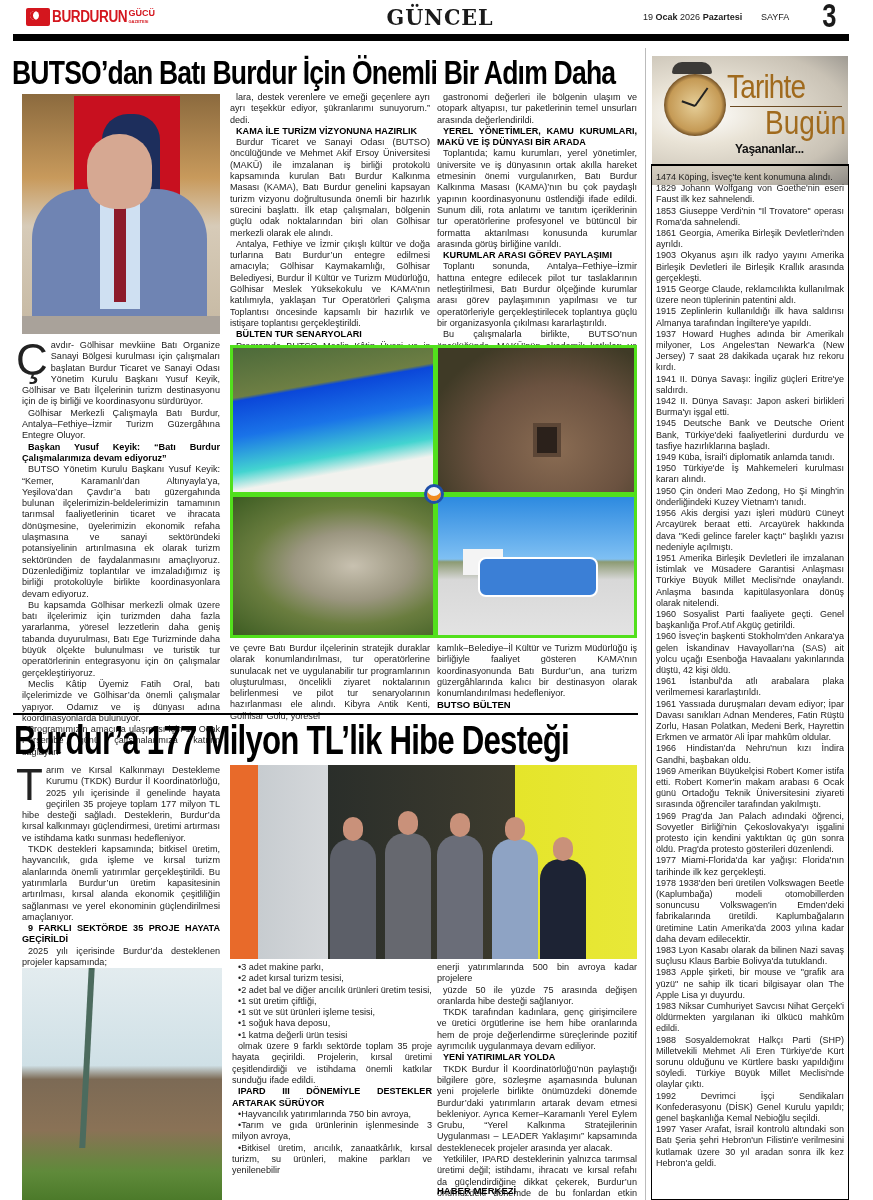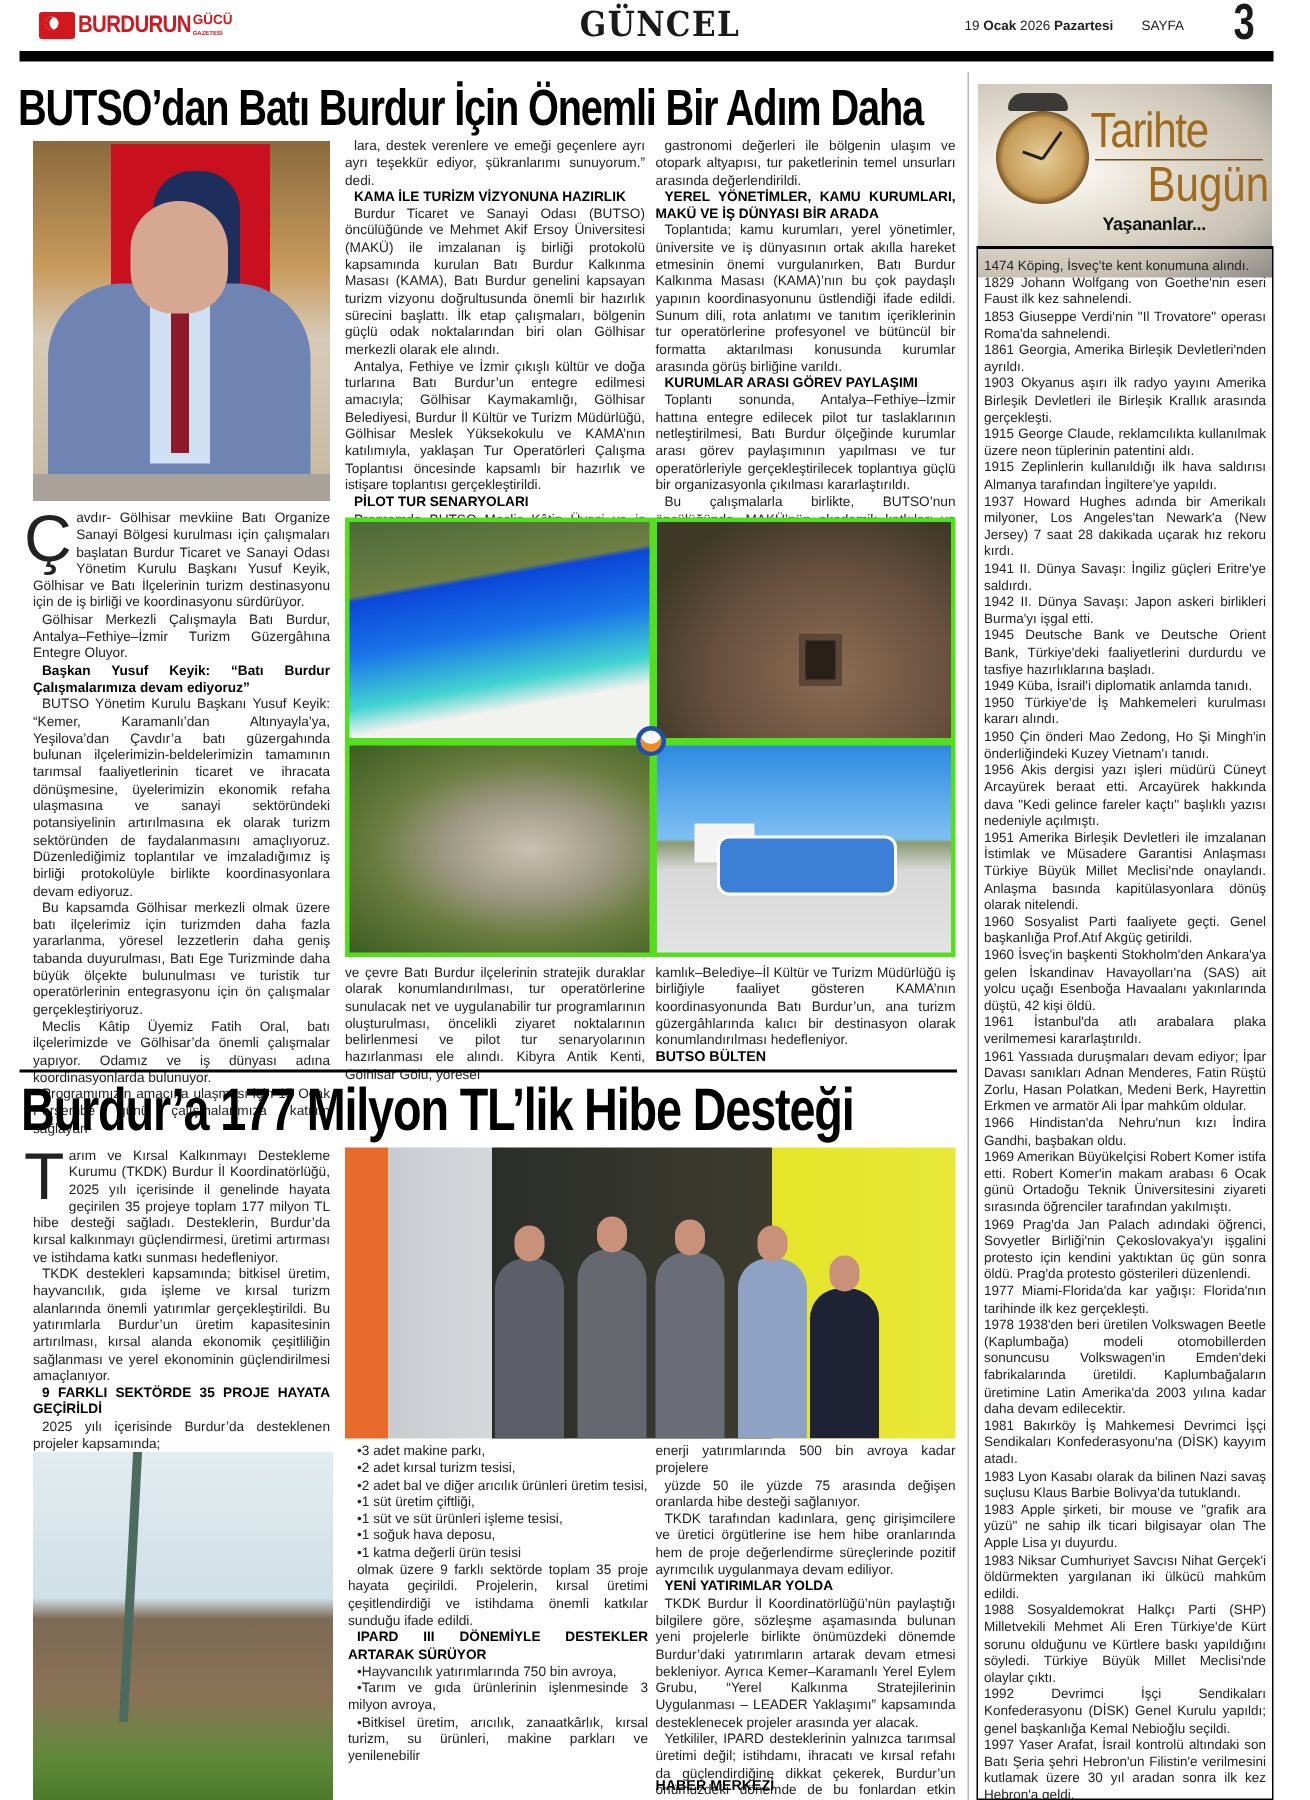--- a/index.html
+++ b/index.html
@@ -110,21 +110,21 @@
     <p class=""><span>BUTSO Yönetim Kurulu Başkanı Yusuf Keyik: “Kemer, Karamanlı’dan Altınyayla’ya, Yeşilova’dan Çavdır’a batı güzergahında bulunan ilçelerimizin-beldelerimizin tamamının tarımsal faaliyetlerinin ticaret ve ihracata dönüşmesine, üyelerimizin ekonomik refaha ulaşmasına ve sanayi sektöründeki potansiyelinin artırılmasına ek olarak turizm sektöründen de faydalanmasını amaçlıyoruz. Düzenlediğimiz toplantılar ve imzaladığımız iş birliği protokolüyle birlikte koordinasyonlara devam ediyoruz.</span></p>
     <p class=""><span>Bu kapsamda Gölhisar merkezli olmak üzere batı ilçelerimiz için turizmden daha fazla yararlanma, yöresel lezzetlerin daha geniş tabanda duyurulması, Batı Ege Turizminde daha büyük ölçekte bulunulması ve turistik tur operatörlerinin entegrasyonu için ön çalışmalar gerçekleştiriyoruz.</span></p>
     <p class=""><span>Meclis Kâtip Üyemiz Fatih Oral, batı ilçelerimizde ve Gölhisar’da önemli çalışmalar yapıyor. Odamız ve iş dünyası adına koordinasyonlarda bulunuyor.</span></p>
     <p class=""><span>Programımızın amacına ulaşması için 15 Ocak Perşembe günü çalışmalarımıza katılım sağlayan-</span></p>
   </div>
 <div class="col" id="a1c2" style="left:230px;top:92px;width:200px;height:250px">
     <p class=""><span>lara, destek verenlere ve emeği geçenlere ayrı ayrı teşekkür ediyor, şükranlarımı sunuyorum.” dedi.</span></p>
     <p class="sub"><span>KAMA İLE TURİZM VİZYONUNA HAZIRLIK</span></p>
     <p class=""><span>Burdur Ticaret ve Sanayi Odası (BUTSO) öncülüğünde ve Mehmet Akif Ersoy Üniversitesi (MAKÜ) ile imzalanan iş birliği protokolü kapsamında kurulan Batı Burdur Kalkınma Masası (KAMA), Batı Burdur genelini kapsayan turizm vizyonu doğrultusunda önemli bir hazırlık sürecini başlattı. İlk etap çalışmaları, bölgenin güçlü odak noktalarından biri olan Gölhisar merkezli olarak ele alındı.</span></p>
     <p class=""><span>Antalya, Fethiye ve İzmir çıkışlı kültür ve doğa turlarına Batı Burdur’un entegre edilmesi amacıyla; Gölhisar Kaymakamlığı, Gölhisar Belediyesi, Burdur İl Kültür ve Turizm Müdürlüğü, Gölhisar Meslek Yüksekokulu ve KAMA’nın katılımıyla, yaklaşan Tur Operatörleri Çalışma Toplantısı öncesinde kapsamlı bir hazırlık ve istişare toplantısı gerçekleştirildi.</span></p>
-    <p class="sub"><span>PİLOT TUR SENARYOLARI</span></p>
+    <p class="sub"><span>BÜLTEN TUR SENARYOLARI</span></p>
     <p class=""><span>Programda BUTSO Meclis Kâtip Üyesi ve iş adamı Fatih Oral da yer alırken, toplantıda; Antalya–Fethiye–İzmir turizm koridorunda Gölhisar’ın</span></p>
   </div>
 <div class="col" id="a1c3" style="left:437px;top:92px;width:200px;height:250px">
     <p class=""><span>gastronomi değerleri ile bölgenin ulaşım ve otopark altyapısı, tur paketlerinin temel unsurları arasında değerlendirildi.</span></p>
     <p class="sub"><span>YEREL YÖNETİMLER, KAMU KURUMLARI, MAKÜ VE İŞ DÜNYASI BİR ARADA</span></p>
     <p class=""><span>Toplantıda; kamu kurumları, yerel yönetimler, üniversite ve iş dünyasının ortak akılla hareket etmesinin önemi vurgulanırken, Batı Burdur Kalkınma Masası (KAMA)’nın bu çok paydaşlı yapının koordinasyonunu üstlendiği ifade edildi. Sunum dili, rota anlatımı ve tanıtım içeriklerinin tur operatörlerine profesyonel ve bütüncül bir formatta aktarılması konusunda kurumlar arasında görüş birliğine varıldı.</span></p>
     <p class="sub"><span>KURUMLAR ARASI GÖREV PAYLAŞIMI</span></p>
     <p class=""><span>Toplantı sonunda, Antalya–Fethiye–İzmir hattına entegre edilecek pilot tur taslaklarının netleştirilmesi, Batı Burdur ölçeğinde kurumlar arası görev paylaşımının yapılması ve tur operatörleriyle gerçekleştirilecek toplantıya güçlü bir organizasyonla çıkılması kararlaştırıldı.</span></p>
     <p class=""><span>Bu çalışmalarla birlikte, BUTSO’nun öncülüğünde, MAKÜ’nün akademik katkıları ve Kayma-</span></p>
   </div>
@@ -222,21 +222,20 @@
       <div class="ev">1951 Amerika Birleşik Devletleri ile imzalanan İstimlak ve Müsadere Garantisi Anlaşması Türkiye Büyük Millet Meclisi'nde onaylandı. Anlaşma basında kapitülasyonlara dönüş olarak nitelendi.</div>
       <div class="ev">1960 Sosyalist Parti faaliyete geçti. Genel başkanlığa Prof.Atıf Akgüç getirildi.</div>
       <div class="ev">1960 İsveç'in başkenti Stokholm'den Ankara'ya gelen İskandinav Havayolları'na (SAS) ait yolcu uçağı Esenboğa Havaalanı yakınlarında düştü, 42 kişi öldü.</div>
       <div class="ev">1961 İstanbul'da atlı arabalara plaka verilmemesi kararlaştırıldı.</div>
       <div class="ev">1961 Yassıada duruşmaları devam ediyor; İpar Davası sanıkları Adnan Menderes, Fatin Rüştü Zorlu, Hasan Polatkan, Medeni Berk, Hayrettin Erkmen ve armatör Ali İpar mahkûm oldular.</div>
       <div class="ev">1966 Hindistan'da Nehru'nun kızı İndira Gandhi, başbakan oldu.</div>
       <div class="ev">1969 Amerikan Büyükelçisi Robert Komer istifa etti. Robert Komer'in makam arabası 6 Ocak günü Ortadoğu Teknik Üniversitesini ziyareti sırasında öğrenciler tarafından yakılmıştı.</div>
       <div class="ev">1969 Prag'da Jan Palach adındaki öğrenci, Sovyetler Birliği'nin Çekoslovakya'yı işgalini protesto için kendini yaktıktan üç gün sonra öldü. Prag'da protesto gösterileri düzenlendi.</div>
       <div class="ev">1977 Miami-Florida'da kar yağışı: Florida'nın tarihinde ilk kez gerçekleşti.</div>
       <div class="ev">1978 1938'den beri üretilen Volkswagen Beetle (Kaplumbağa) modeli otomobillerden sonuncusu Volkswagen'in Emden'deki fabrikalarında üretildi. Kaplumbağaların üretimine Latin Amerika'da 2003 yılına kadar daha devam edilecektir.</div>
-      <div class="ev">1981 Bakırköy İş Mahkemesi Devrimci İşçi Sendikaları Konfederasyonu'na (DİSK) kayyım atadı.</div>
       <div class="ev">1983 Lyon Kasabı olarak da bilinen Nazi savaş suçlusu Klaus Barbie Bolivya'da tutuklandı.</div>
       <div class="ev">1983 Apple şirketi, bir mouse ve "grafik ara yüzü" ne sahip ilk ticari bilgisayar olan The Apple Lisa yı duyurdu.</div>
       <div class="ev">1983 Niksar Cumhuriyet Savcısı Nihat Gerçek'i öldürmekten yargılanan iki ülkücü mahkûm edildi.</div>
       <div class="ev">1988 Sosyaldemokrat Halkçı Parti (SHP) Milletvekili Mehmet Ali Eren Türkiye'de Kürt sorunu olduğunu ve Kürtlere baskı yapıldığını söyledi. Türkiye Büyük Millet Meclisi'nde olaylar çıktı.</div>
       <div class="ev">1992 Devrimci İşçi Sendikaları Konfederasyonu (DİSK) Genel Kurulu yapıldı; genel başkanlığa Kemal Nebioğlu seçildi.</div>
       <div class="ev">1997 Yaser Arafat, İsrail kontrolü altındaki son Batı Şeria şehri Hebron'un Filistin'e verilmesini kutlamak üzere 30 yıl aradan sonra ilk kez Hebron'a geldi.</div>
     </div>
 
 </div>
 

